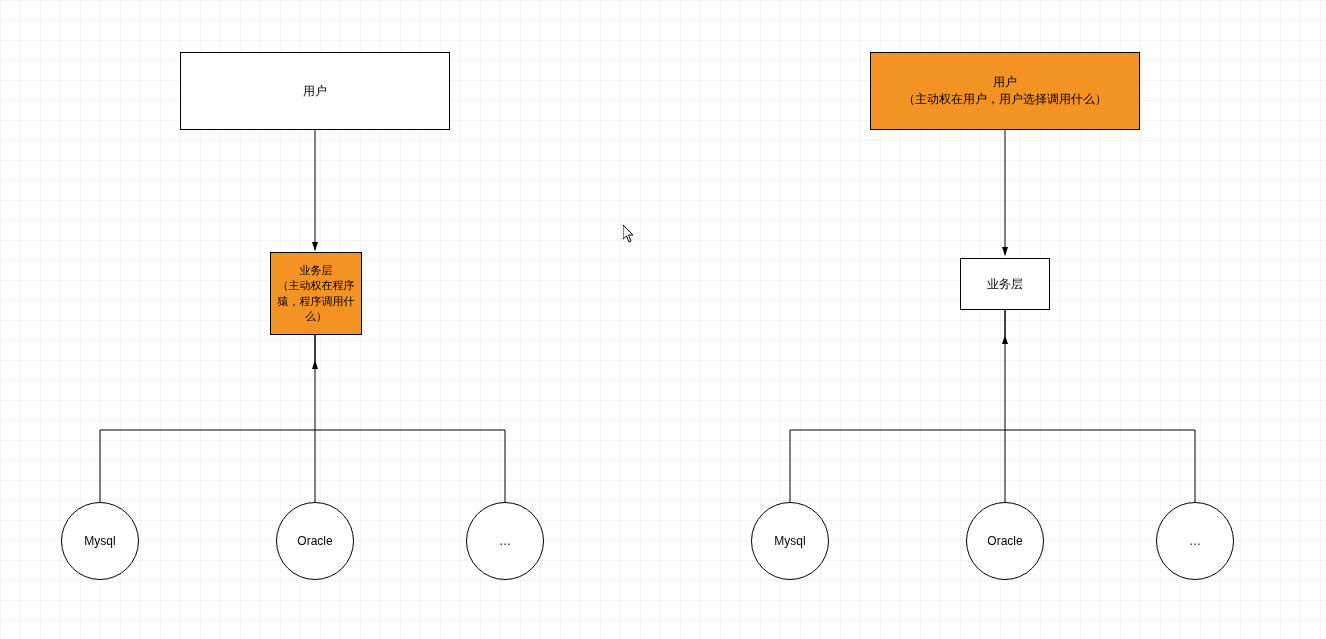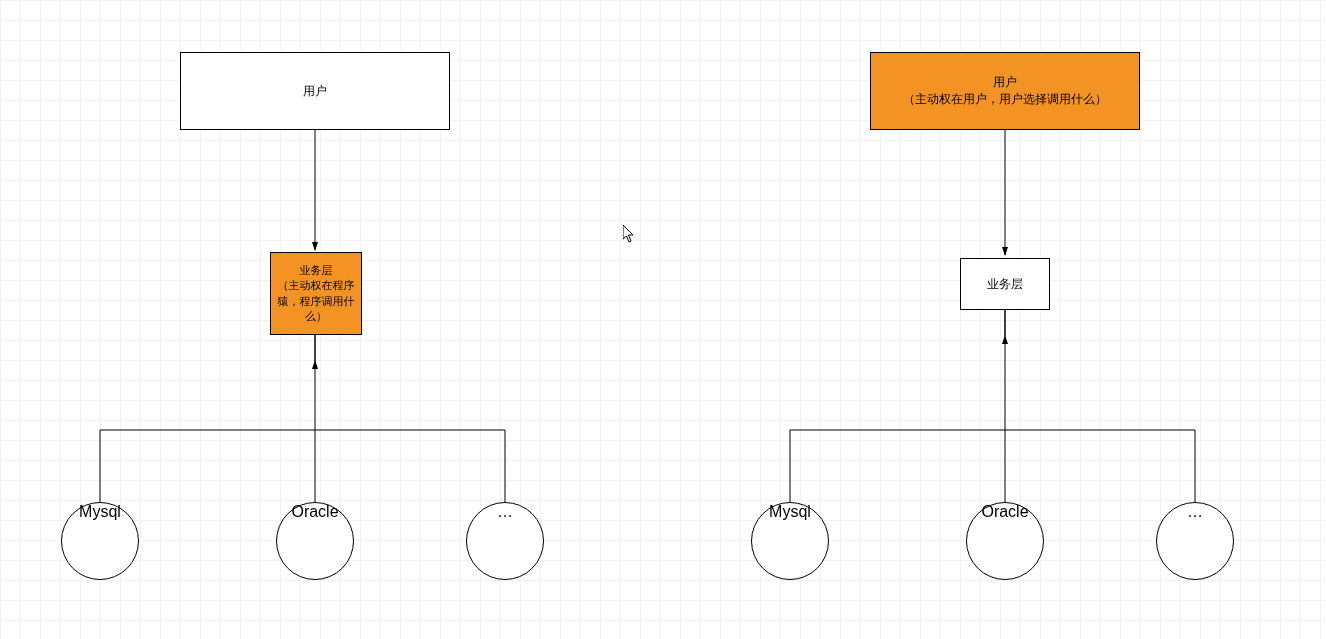--- a/index.html
+++ b/index.html
@@ -37,23 +37,23 @@
   .box.orange {
     background: #F39324;
     border-color: #000;
   }
   .circle {
     position: absolute;
     border: 1px solid #000;
     background: #fff;
     border-radius: 50%;
     display: flex;
-    align-items: flex-start;
+    align-items: center;
     justify-content: center;
-    font-size: 16px;
+    font-size: 12px;
     box-sizing: border-box;
   }
   svg.lines {
     position: absolute;
     left: 0;
     top: 0;
     width: 1326px;
     height: 639px;
     pointer-events: none;
   }

